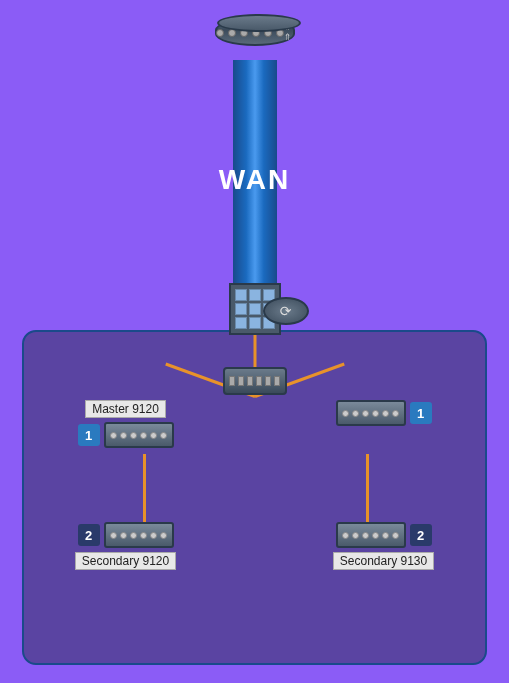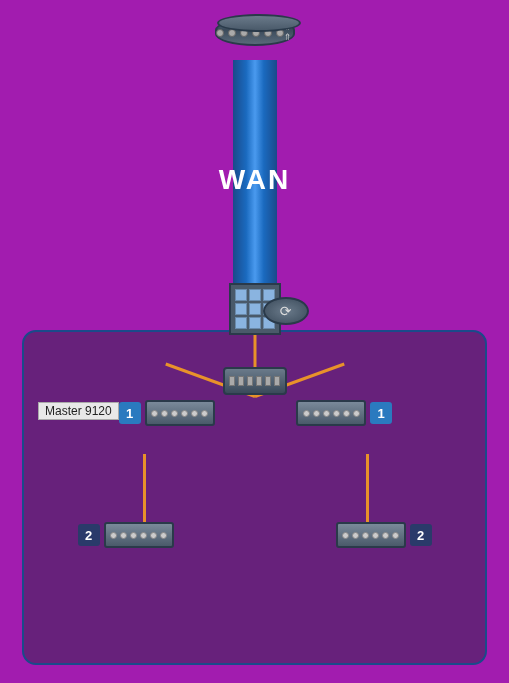--- a/index.html
+++ b/index.html
@@ -10,21 +10,21 @@
       display: flex;
       align-items: center;
       justify-content: center;
       font-family: Arial, sans-serif;
       overflow: hidden;
     }
     .canvas {
       width: 509px;
       height: 683px;
       position: relative;
-      background: #a21caf;
+      background: #8b5cf6;
     }
 
     
     .wan-device {
       position: absolute;
       top: 18px;
       left: 50%;
       transform: translateX(-50%);
       display: flex;
       flex-direction: column;
@@ -222,20 +222,21 @@
       top: 400px;
       left: 0;
       width: 509px;
       display: flex;
       justify-content: space-between;
       padding: 0 38px;
       z-index: 6;
     }
     .master-group {
       display: flex;
+      flex-direction: column;
       align-items: center;
       width: 175px;
       text-align: center;
     }
     .master-label {
       font-size: 12px;
       color: #ddd;
       background: #e8e8e8;
       color: #222;
       border: 1px solid #aaa;
@@ -449,32 +450,34 @@
           <div class="device-dots">
             <div class="device-dot"></div>
             <div class="device-dot"></div>
             <div class="device-dot"></div>
             <div class="device-dot"></div>
             <div class="device-dot"></div>
             <div class="device-dot"></div>
           </div>
         </div>
       </div>
+      <div class="secondary-label">Secondary 9120</div>
     </div>
 
     <div class="secondary-group">
       <div class="secondary-device-row">
         <div class="device-switch">
           <div class="device-dots">
             <div class="device-dot"></div>
             <div class="device-dot"></div>
             <div class="device-dot"></div>
             <div class="device-dot"></div>
             <div class="device-dot"></div>
             <div class="device-dot"></div>
           </div>
         </div>
         <div class="badge-dark">2</div>
       </div>
+      <div class="secondary-label">Secondary 9130</div>
     </div>
   </div>
 
 </div>
 
 </body></html>

